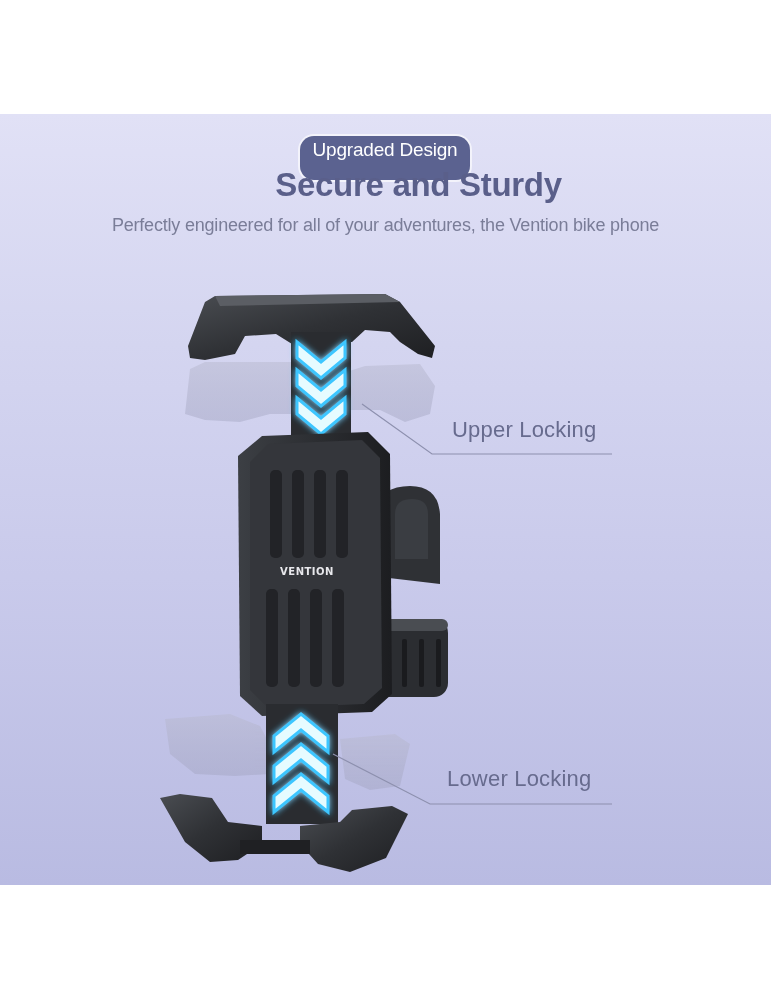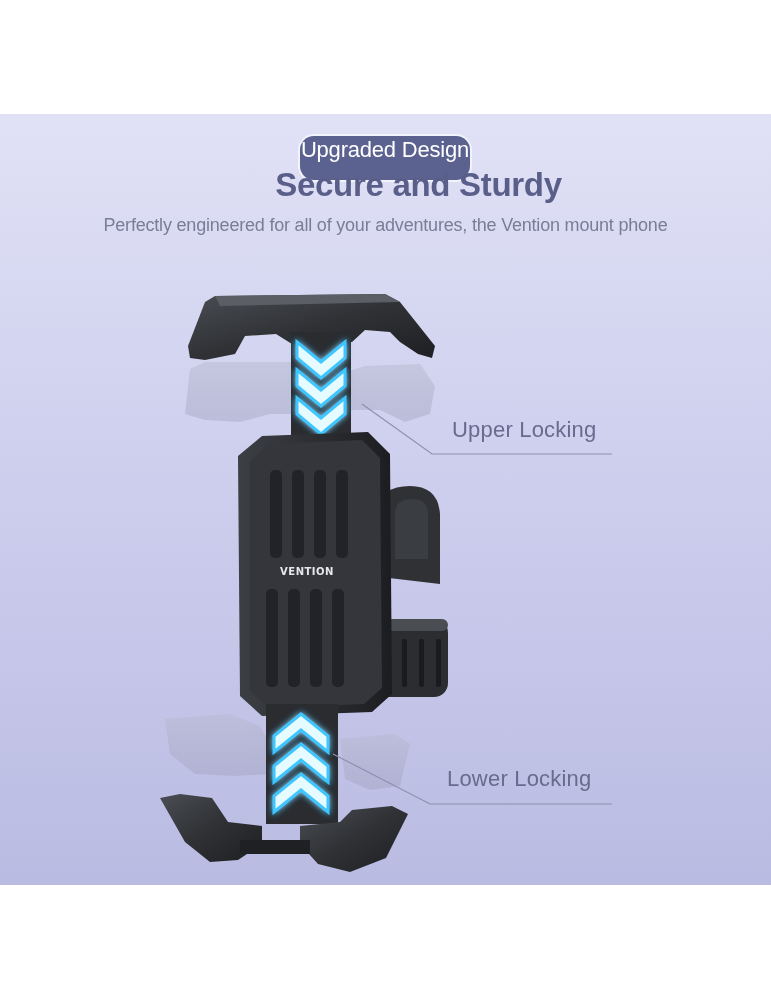--- a/index.html
+++ b/index.html
@@ -5,21 +5,21 @@
   html, body { margin: 0; padding: 0; background: #ffffff; }
   body { width: 771px; height: 1000px; position: relative; overflow: hidden; font-family: "Liberation Sans", sans-serif; }
   .banner {
     position: absolute; left: 0; top: 114px; width: 771px; height: 771px;
     background: linear-gradient(180deg, #e1e1f6 0%, #d4d5f0 30%, #c9caeb 60%, #b9bbe2 100%);
     overflow: hidden;
   }
   .pill {
     position: absolute; left: 300px; top: 22px; width: 170px; height: 44px;
     background: #5b6290; border-radius: 14px; box-shadow: 0 0 0 2px #f3f3fb;
-    color: #ffffff; font-size: 22px; line-height: 28px; text-align: center;
+    color: #ffffff; font-size: 19px; line-height: 28px; text-align: center;
     letter-spacing: -0.2px;
   }
   .title {
     position: absolute; left: 0; top: 52px; width: 771px; text-align: center;
     color: #5a5f8a; font-size: 33px; font-weight: bold; letter-spacing: -0.3px; padding-left: 33px;
   }
   .subtitle {
     position: absolute; left: 60px; top: 98px; width: 651px; text-align: center;
     color: #7a7d98; font-size: 18px; line-height: 27px; letter-spacing: -0.2px;
   }
@@ -29,21 +29,21 @@
   svg.product { position: absolute; left: 0; top: 0; }
 </style>
 </head>
 <body>
 
 <div class="banner">
 
   <div class="pill">Upgraded Design</div>
   <div class="title">Secure and Sturdy</div>
   <div class="subtitle">
-    <div>Perfectly engineered for all of your adventures, the Vention mount phone</div>
+    <div>Perfectly engineered for all of your adventures, the Vention bike phone</div>
   </div>
 
   <svg class="product" width="771" height="771" viewBox="0 0 771 771">
     <defs>
       <linearGradient id="darkGrad" x1="0" y1="0" x2="1" y2="1">
         <stop offset="0" stop-color="#4a4d52"></stop>
         <stop offset="0.5" stop-color="#2f3135"></stop>
         <stop offset="1" stop-color="#1e1f22"></stop>
       </linearGradient>
       <linearGradient id="bodyGrad" x1="0" y1="0" x2="1" y2="0">

